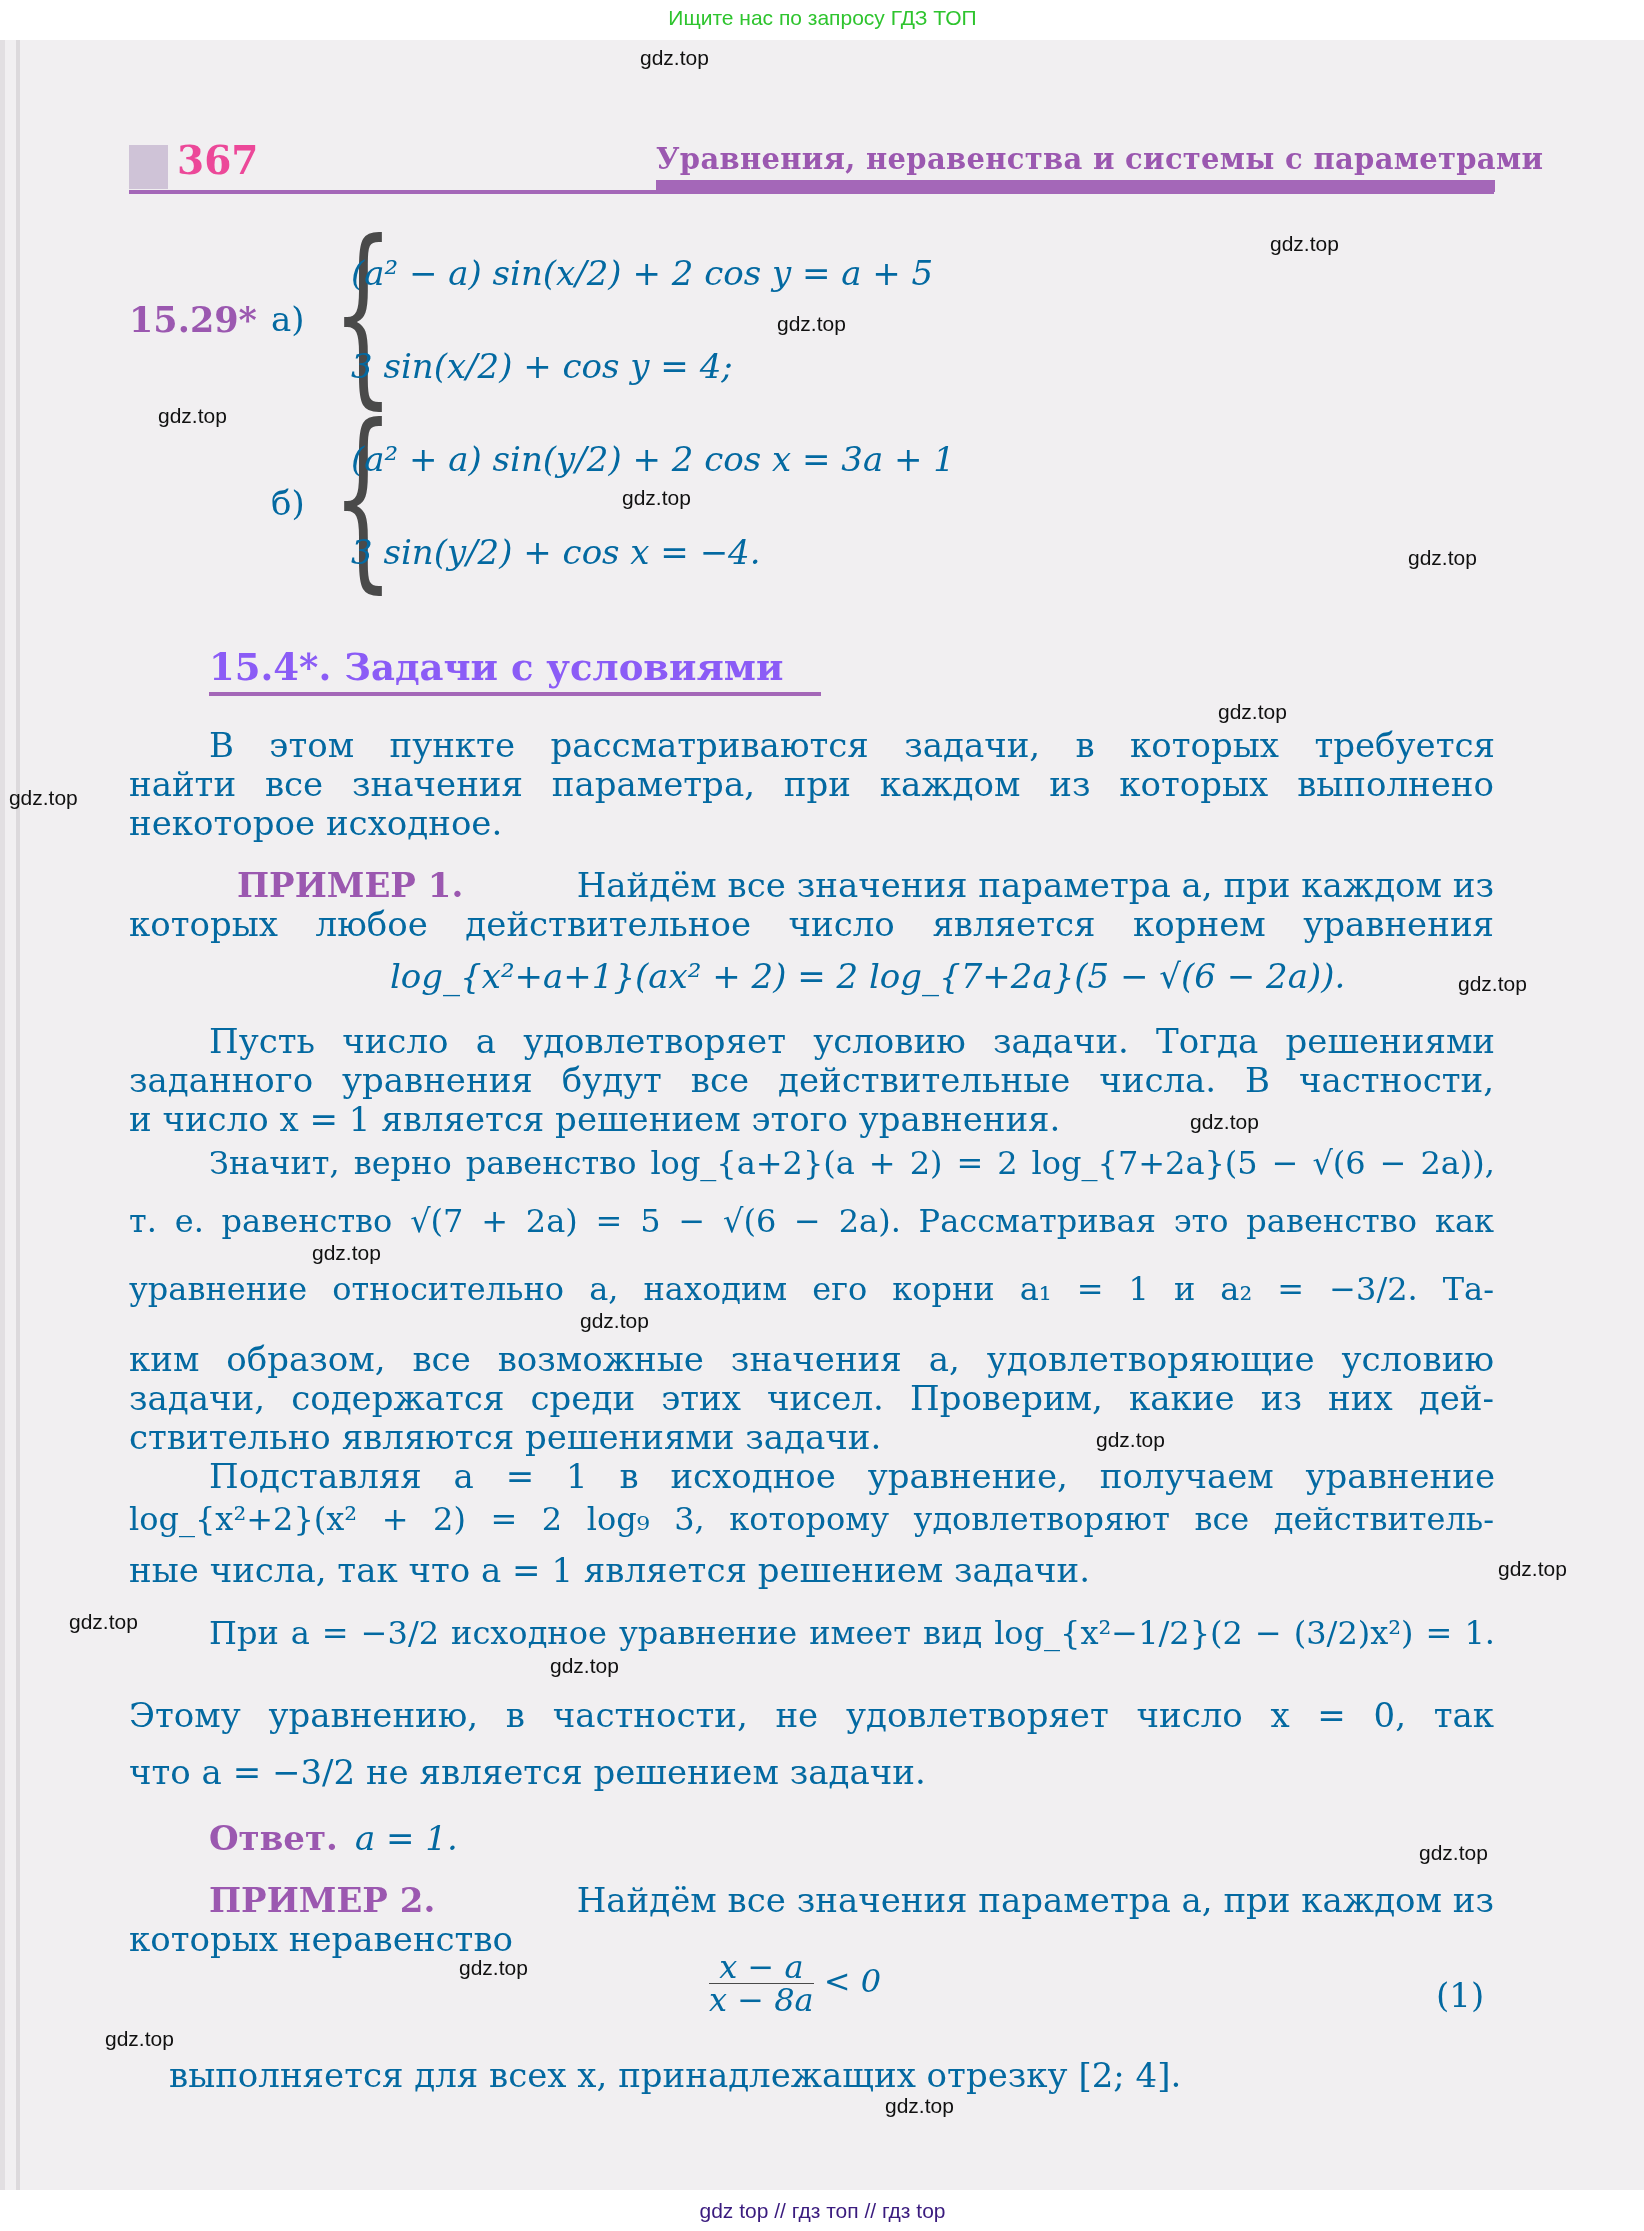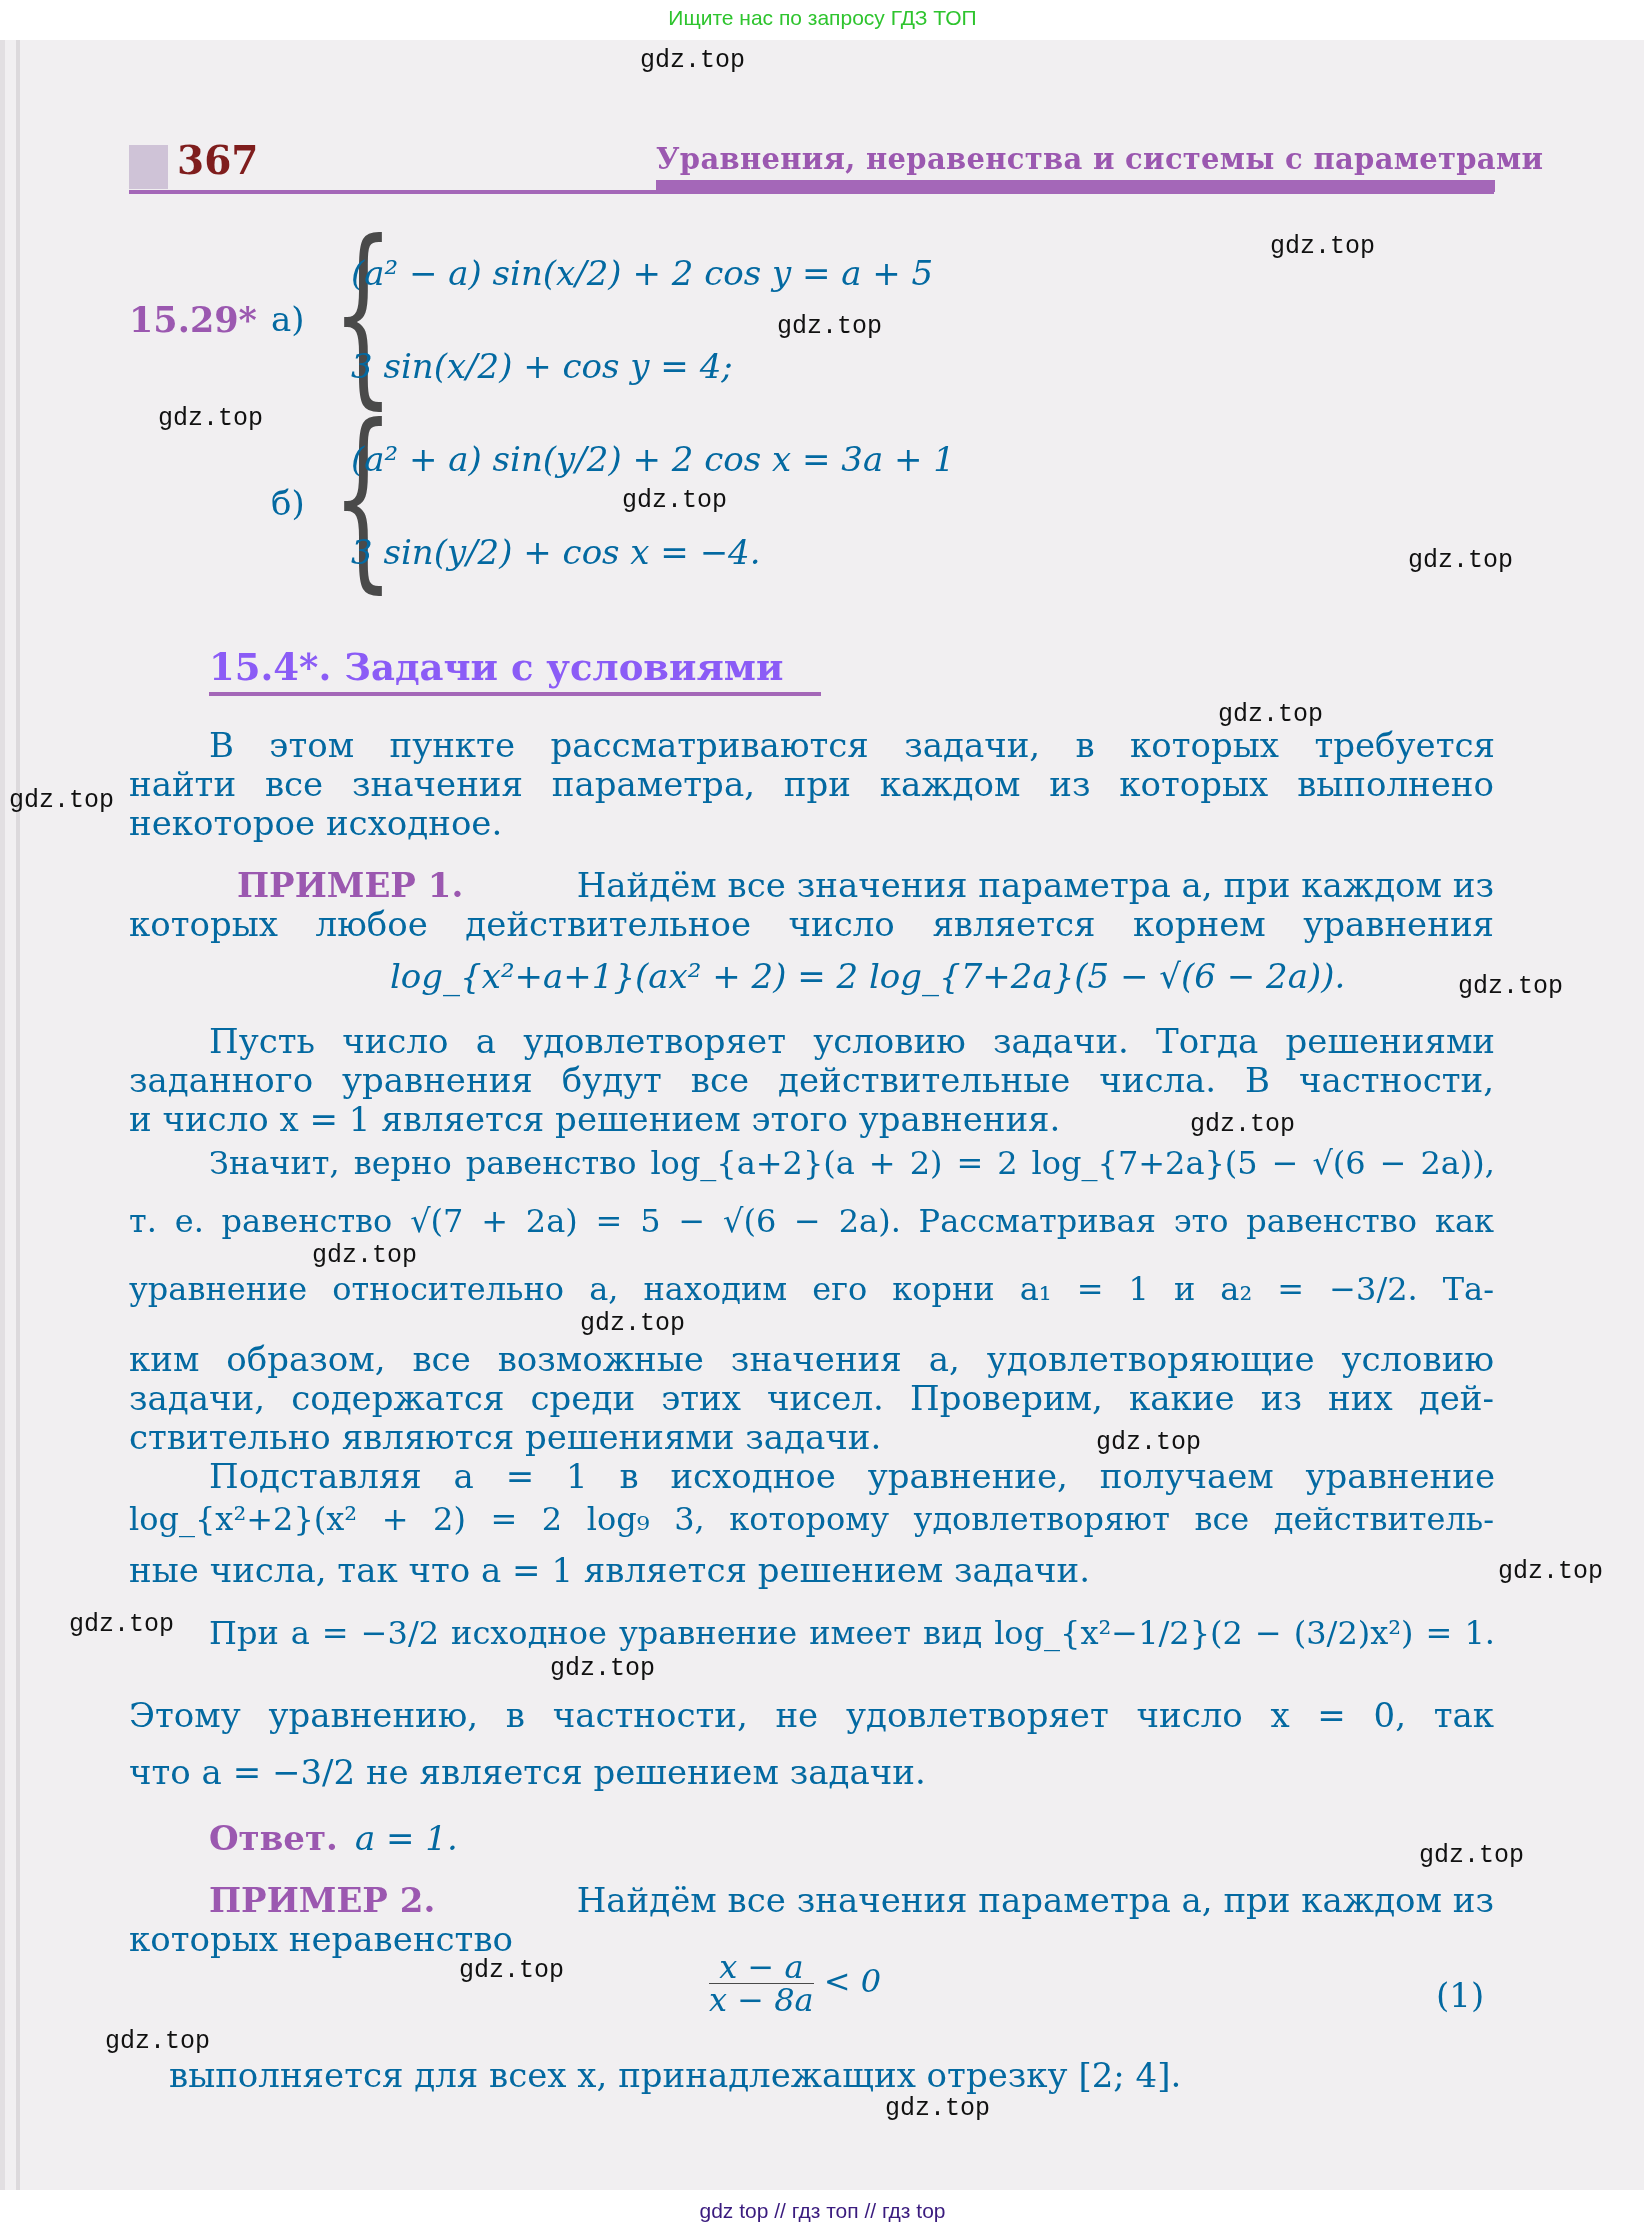--- a/index.html
+++ b/index.html
@@ -21,26 +21,26 @@
   }
   .spine {
     position:absolute; left:16px; top:40px; width:3.5px; height:2150px; background:#dcd9dc;
   }
   .footer {
     position:absolute; left:0; top:2190px; width:1645px; height:42px;
     text-align:center; font-family:"Liberation Sans", sans-serif;
     font-size:21px; line-height:42px; color:#3a1b7e;
   }
   .wm {
-    position:absolute; font-family:Liberation Mono, monospace;
-    font-size:25px; color:#111; z-index:5;
+    position:absolute; font-family:Liberation Sans, sans-serif;
+    font-size:21px; color:#111; z-index:5;
   }
   
   .hdr-block { position:absolute; left:129px; top:145px; width:39px; height:44px; background:#cfc3d7; }
-  .hdr-num { position:absolute; left:177px; top:137px; font-size:39px; font-weight:bold; color:#7f1d1d; }
+  .hdr-num { position:absolute; left:177px; top:137px; font-size:39px; font-weight:bold; color:#ec4899; }
   .hdr-title { position:absolute; left:656px; top:142px; font-size:29px; font-weight:bold; color:#9b58b0; letter-spacing:0.3px; }
   .hdr-line { position:absolute; left:129px; top:190px; width:1365px; height:4.4px; background:#a467b8; }
   .hdr-bar { position:absolute; left:656px; top:180px; width:839px; height:12.4px; background:#a467b8; }
 
   .txt { position:absolute; font-size:34px; color:#0369a1; white-space:nowrap; }
   .purple { color:#9b58b0; }
   .bold { font-weight:bold; }
   .it { font-style:italic; }
   .just { text-align:justify; text-align-last:justify; white-space:normal; }
   .frac { display:inline-block; vertical-align:middle; text-align:center; line-height:1; }

